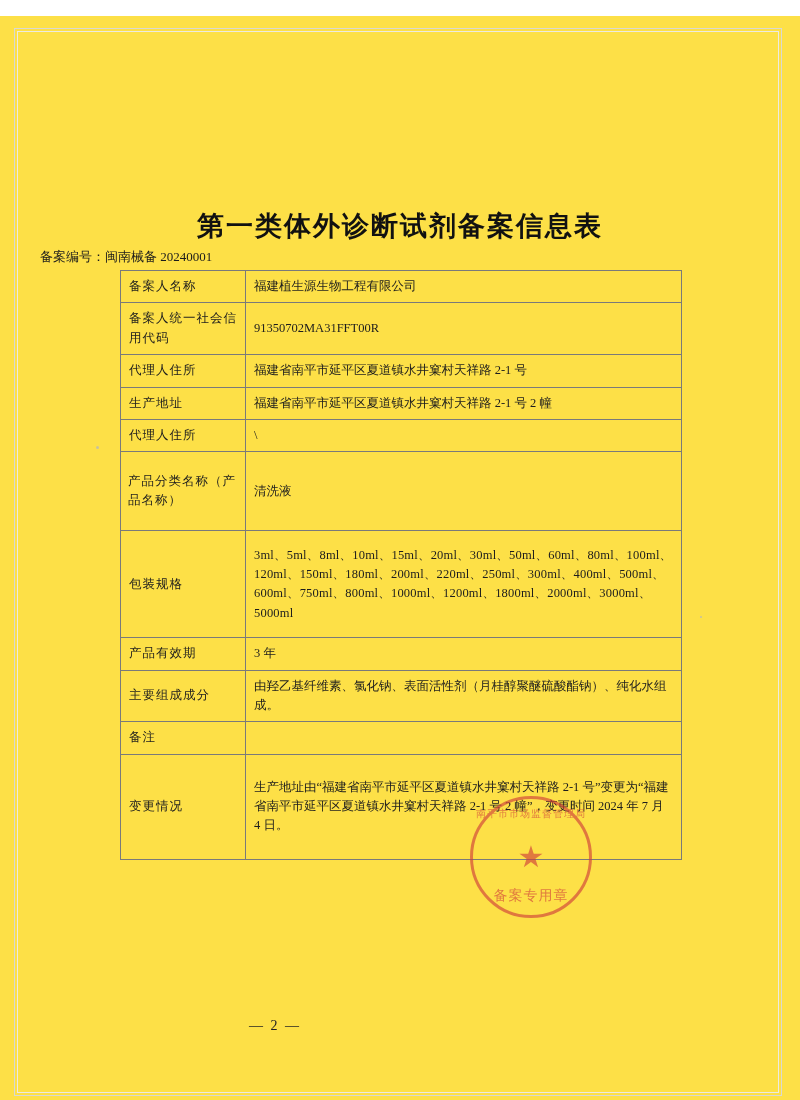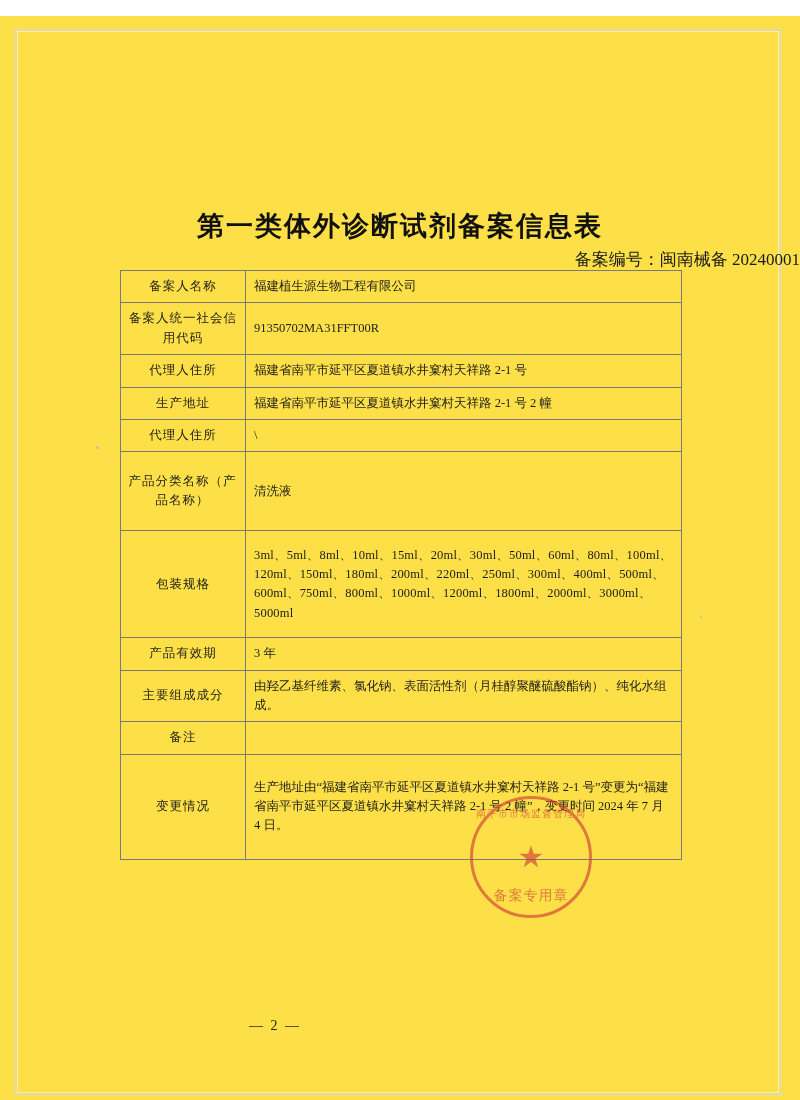--- a/index.html
+++ b/index.html
@@ -49,22 +49,22 @@
     letter-spacing: 2px;
     color: #111;
     font-family: "Liberation Serif", "DejaVu Serif", serif;
   }
 
   .record-no {
     position: absolute;
     top: 232px;
     left: 0;
     width: 800px;
-    text-align: right;
-    font-size: 17px;
+    text-align: left;
+    font-size: 13px;
     color: #1b1b1b;
     padding-left: 40px;
     box-sizing: border-box;
   }
 
   table.form {
     position: absolute;
     left: 120px;
     top: 254px;
     width: 562px;
@@ -74,21 +74,20 @@
   table.form td {
     border: 1px solid #7a7a7a;
     vertical-align: middle;
     padding: 6px 8px;
     font-size: 12.5px;
     line-height: 1.55;
     color: #1d1d1d;
   }
   td.label {
     width: 108px;
-    text-align: center;
     font-size: 13px;
     letter-spacing: 1px;
     padding: 6px 4px;
     margin-top: 15px;
   }
   td.value {
     font-size: 12.5px;
     text-align: left;
   }
   .lbl-2line {

